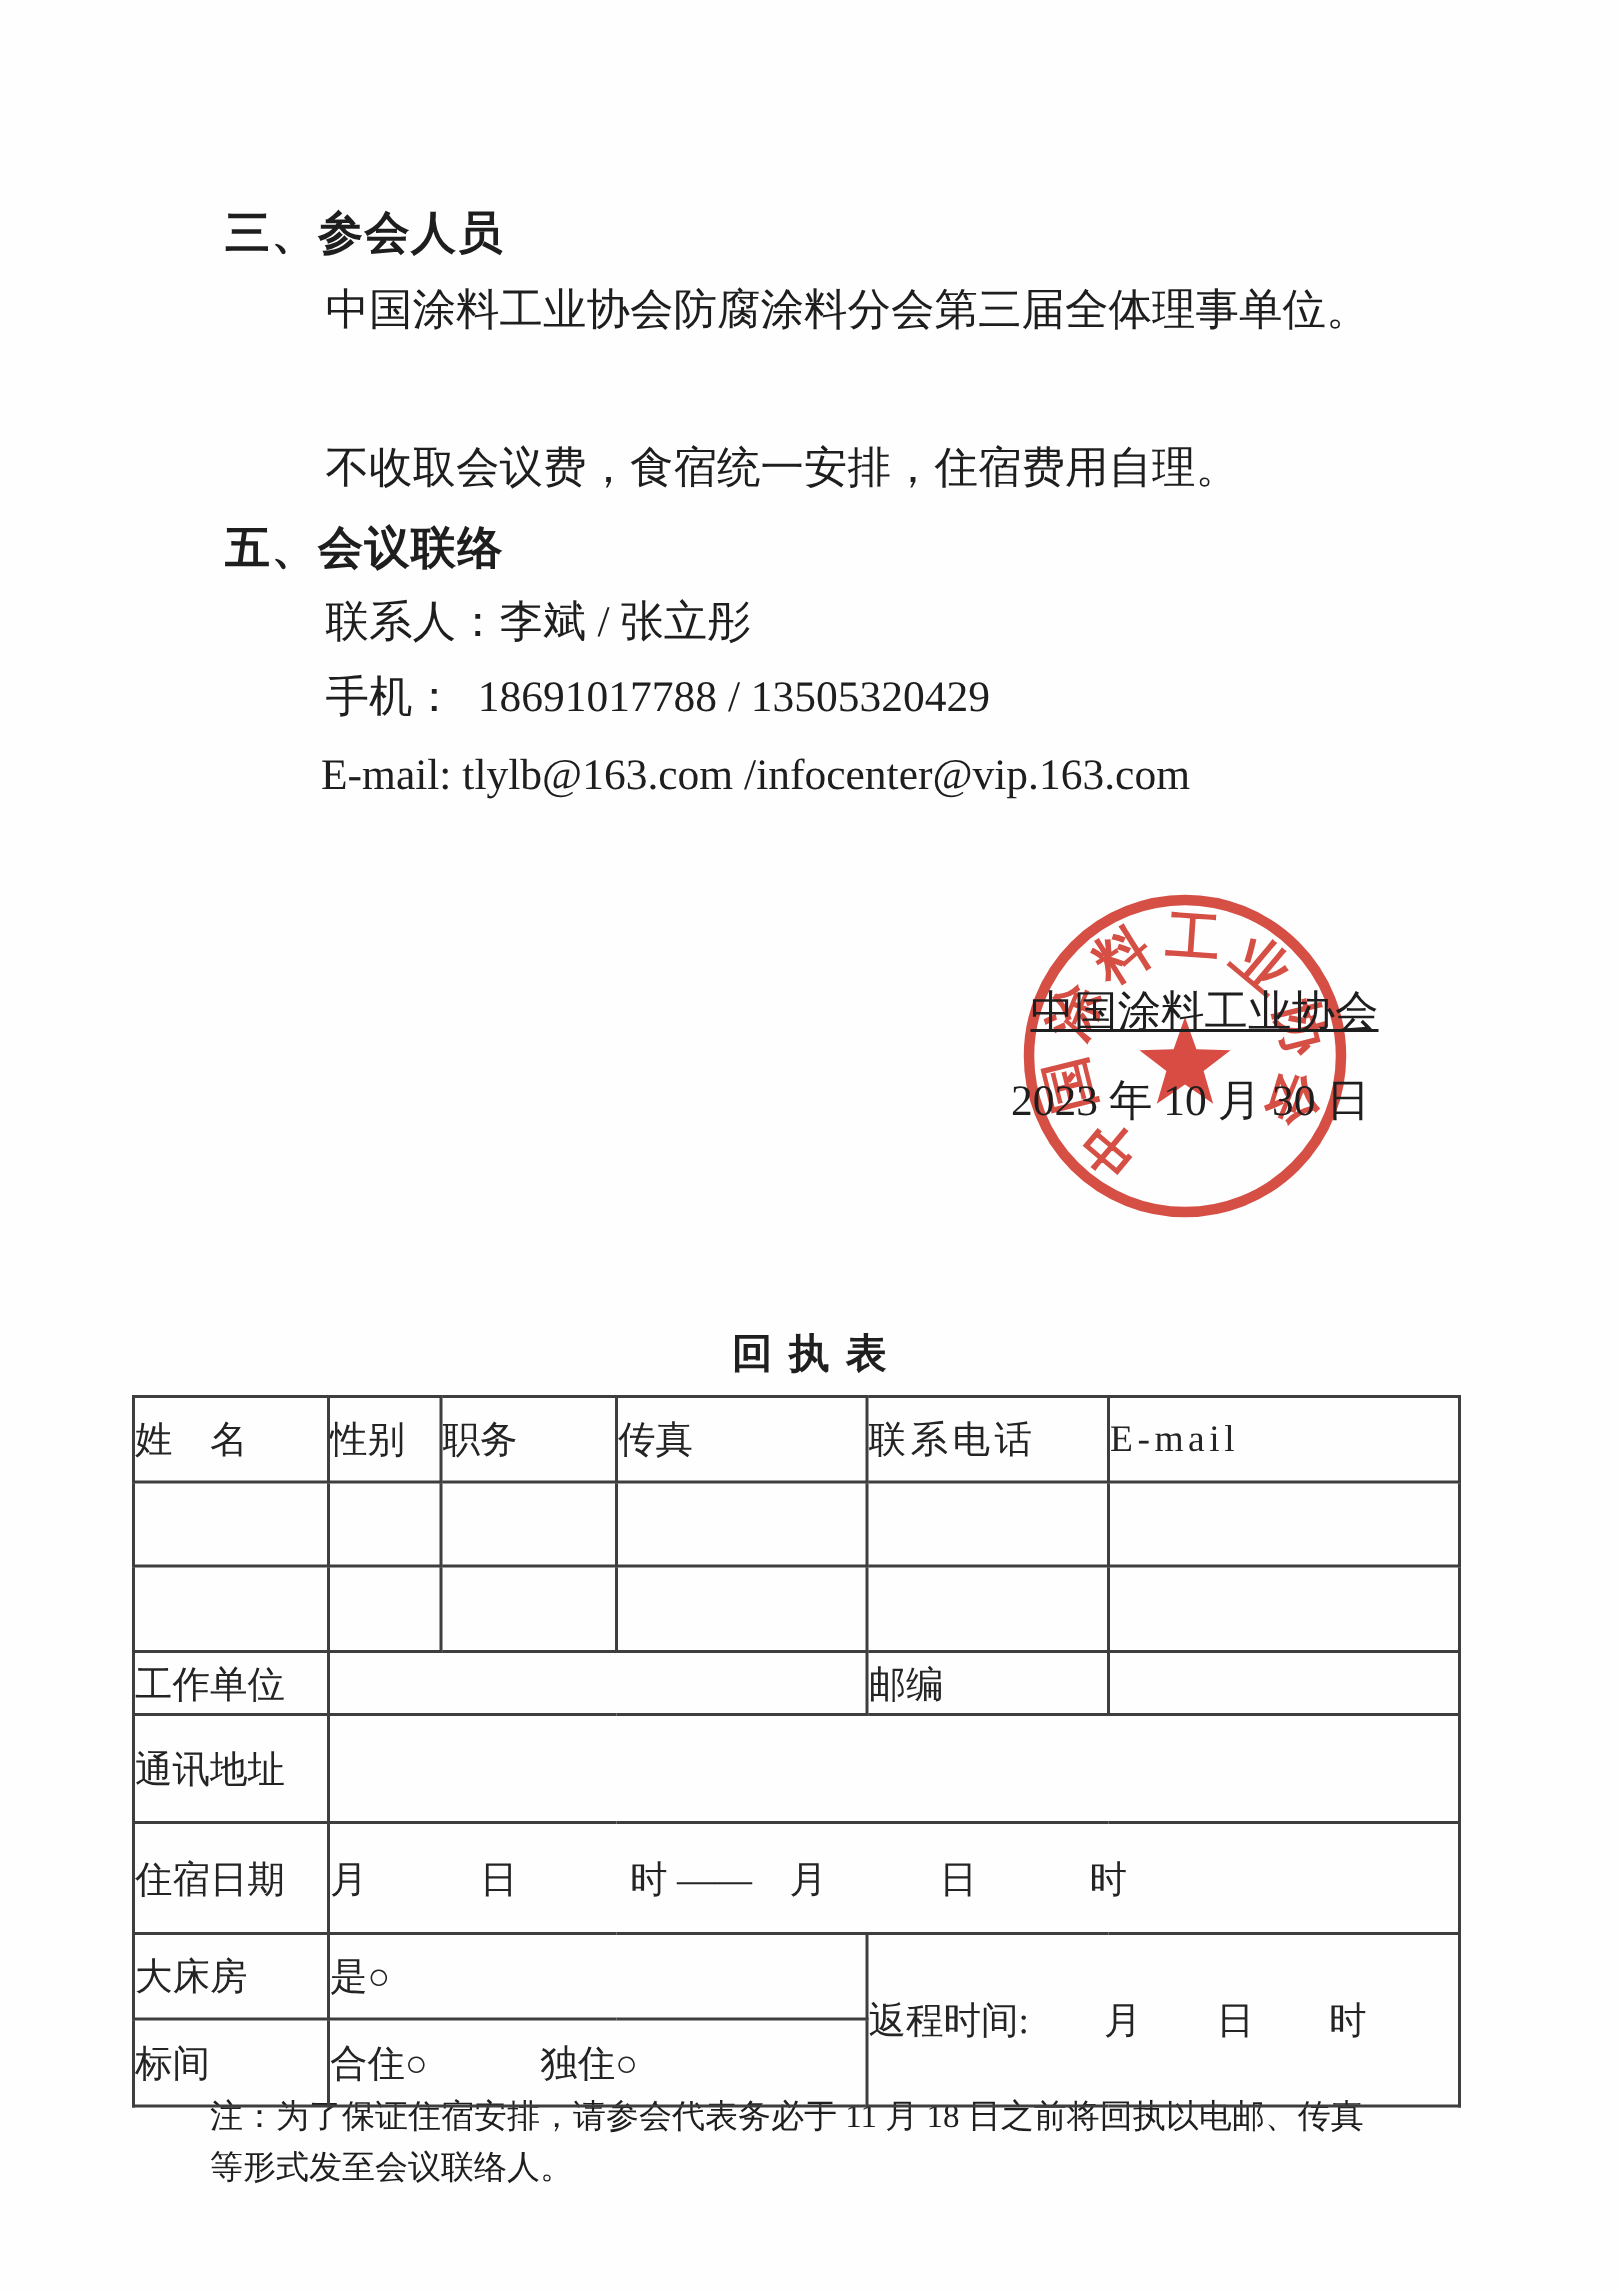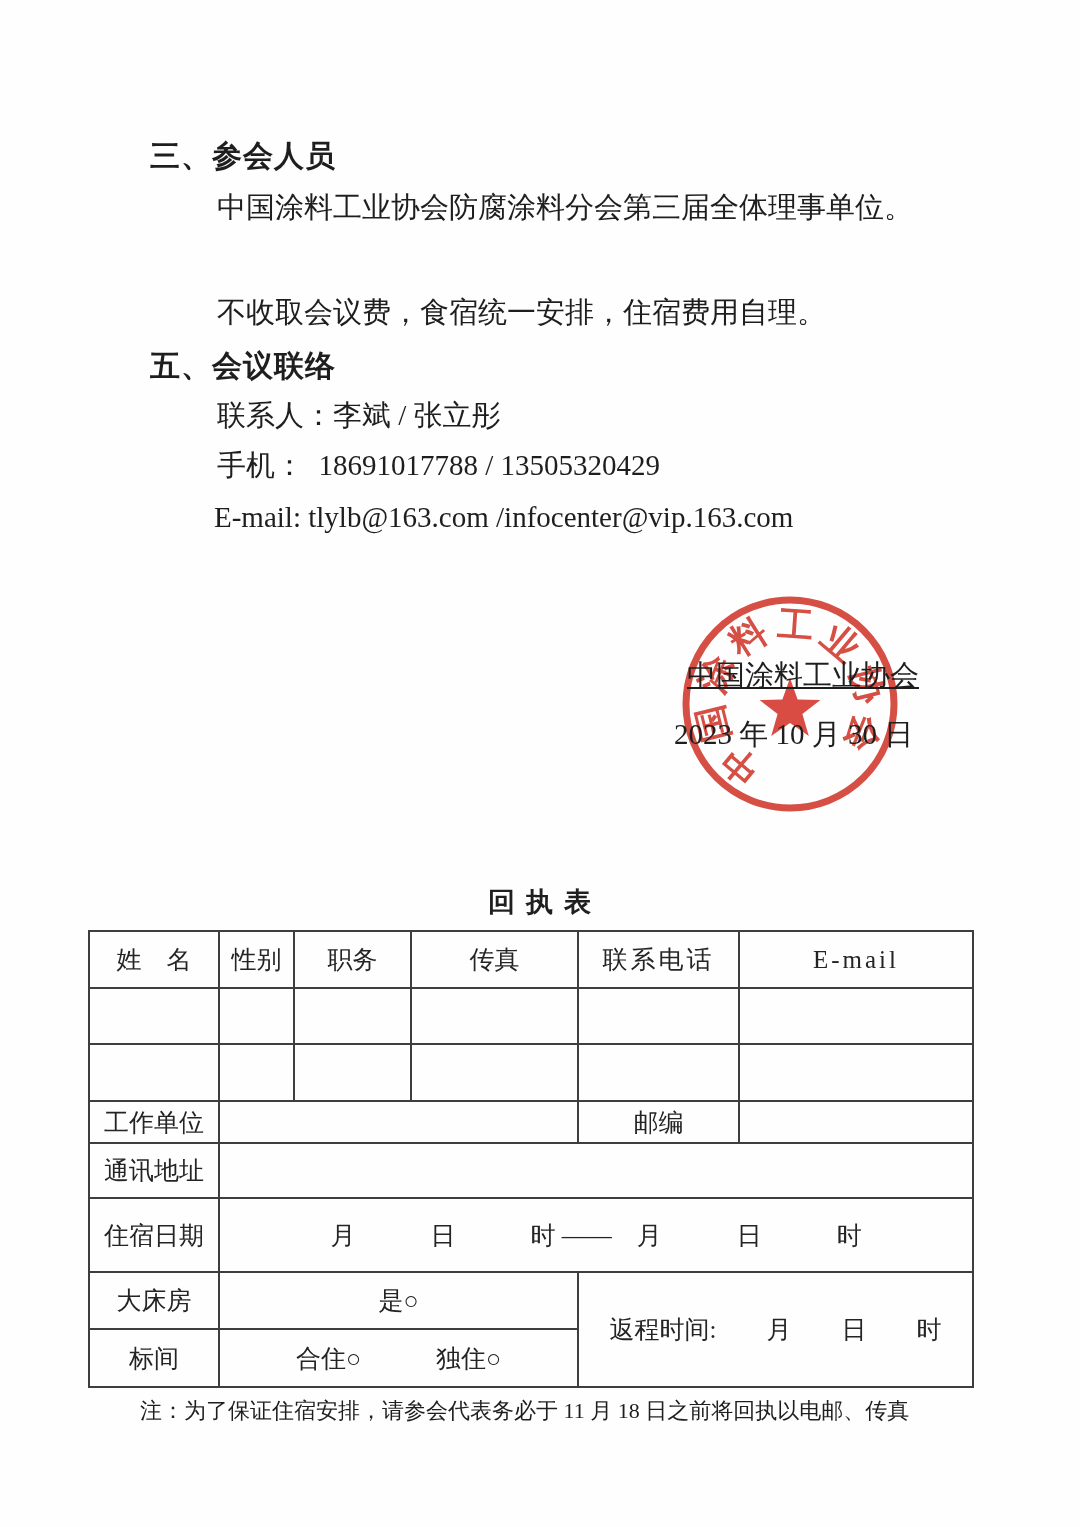--- a/index.html
+++ b/index.html
@@ -63,21 +63,21 @@
     top: 930px;
     border-collapse: collapse;
     table-layout: fixed;
     width: 884px;
     font-size: 25px;
     color: #242424;
     z-index: 2;
   }
   table.reply td {
     border: 2px solid #3e3e3e;
-    text-align: center;
+    text-align: left;
     vertical-align: middle;
     white-space: pre;
     overflow: hidden;
     padding: 0;
     margin-left: 48px;
   }
   td.left { text-align: left; padding-left: 16px; }
   td.ret  { text-align: left; padding-left: 10px; }
   .ls3 { letter-spacing: 3px; }
   .note-line {
@@ -157,35 +157,36 @@
       <td></td>
       <td></td>
       <td></td>
     </tr>
     <tr style="height:42px">
       <td>工作单位</td>
       <td colspan="3"></td>
       <td>邮编</td>
       <td></td>
     </tr>
-    <tr style="height:55px">
+    <tr style="height:72px">
       <td>通讯地址</td>
       <td colspan="5"></td>
     </tr>
     <tr style="height:74px">
       <td>住宿日期</td>
       <td colspan="5">月　　　日　　　时 ——　月　　　日　　　时</td>
     </tr>
     <tr style="height:57px">
       <td>大床房</td>
       <td colspan="3" class="left">是○</td>
       <td colspan="2" rowspan="2" class="ret">返程时间:　　月　　日　　时</td>
     </tr>
     <tr style="height:58px">
       <td>标间</td>
       <td colspan="3" class="left">合住○　　　独住○</td>
     </tr>
   </tbody>
     </table>
 
   <div class="note-line" style="left:140px; top:1396px;">注：为了保证住宿安排，请参会代表务必于 11 月 18 日之前将回执以电邮、传真</div>
+  <div class="note-line" style="left:140px; top:1430px;">等形式发至会议联络人。</div>
 
 </div>
 
 </body></html>

